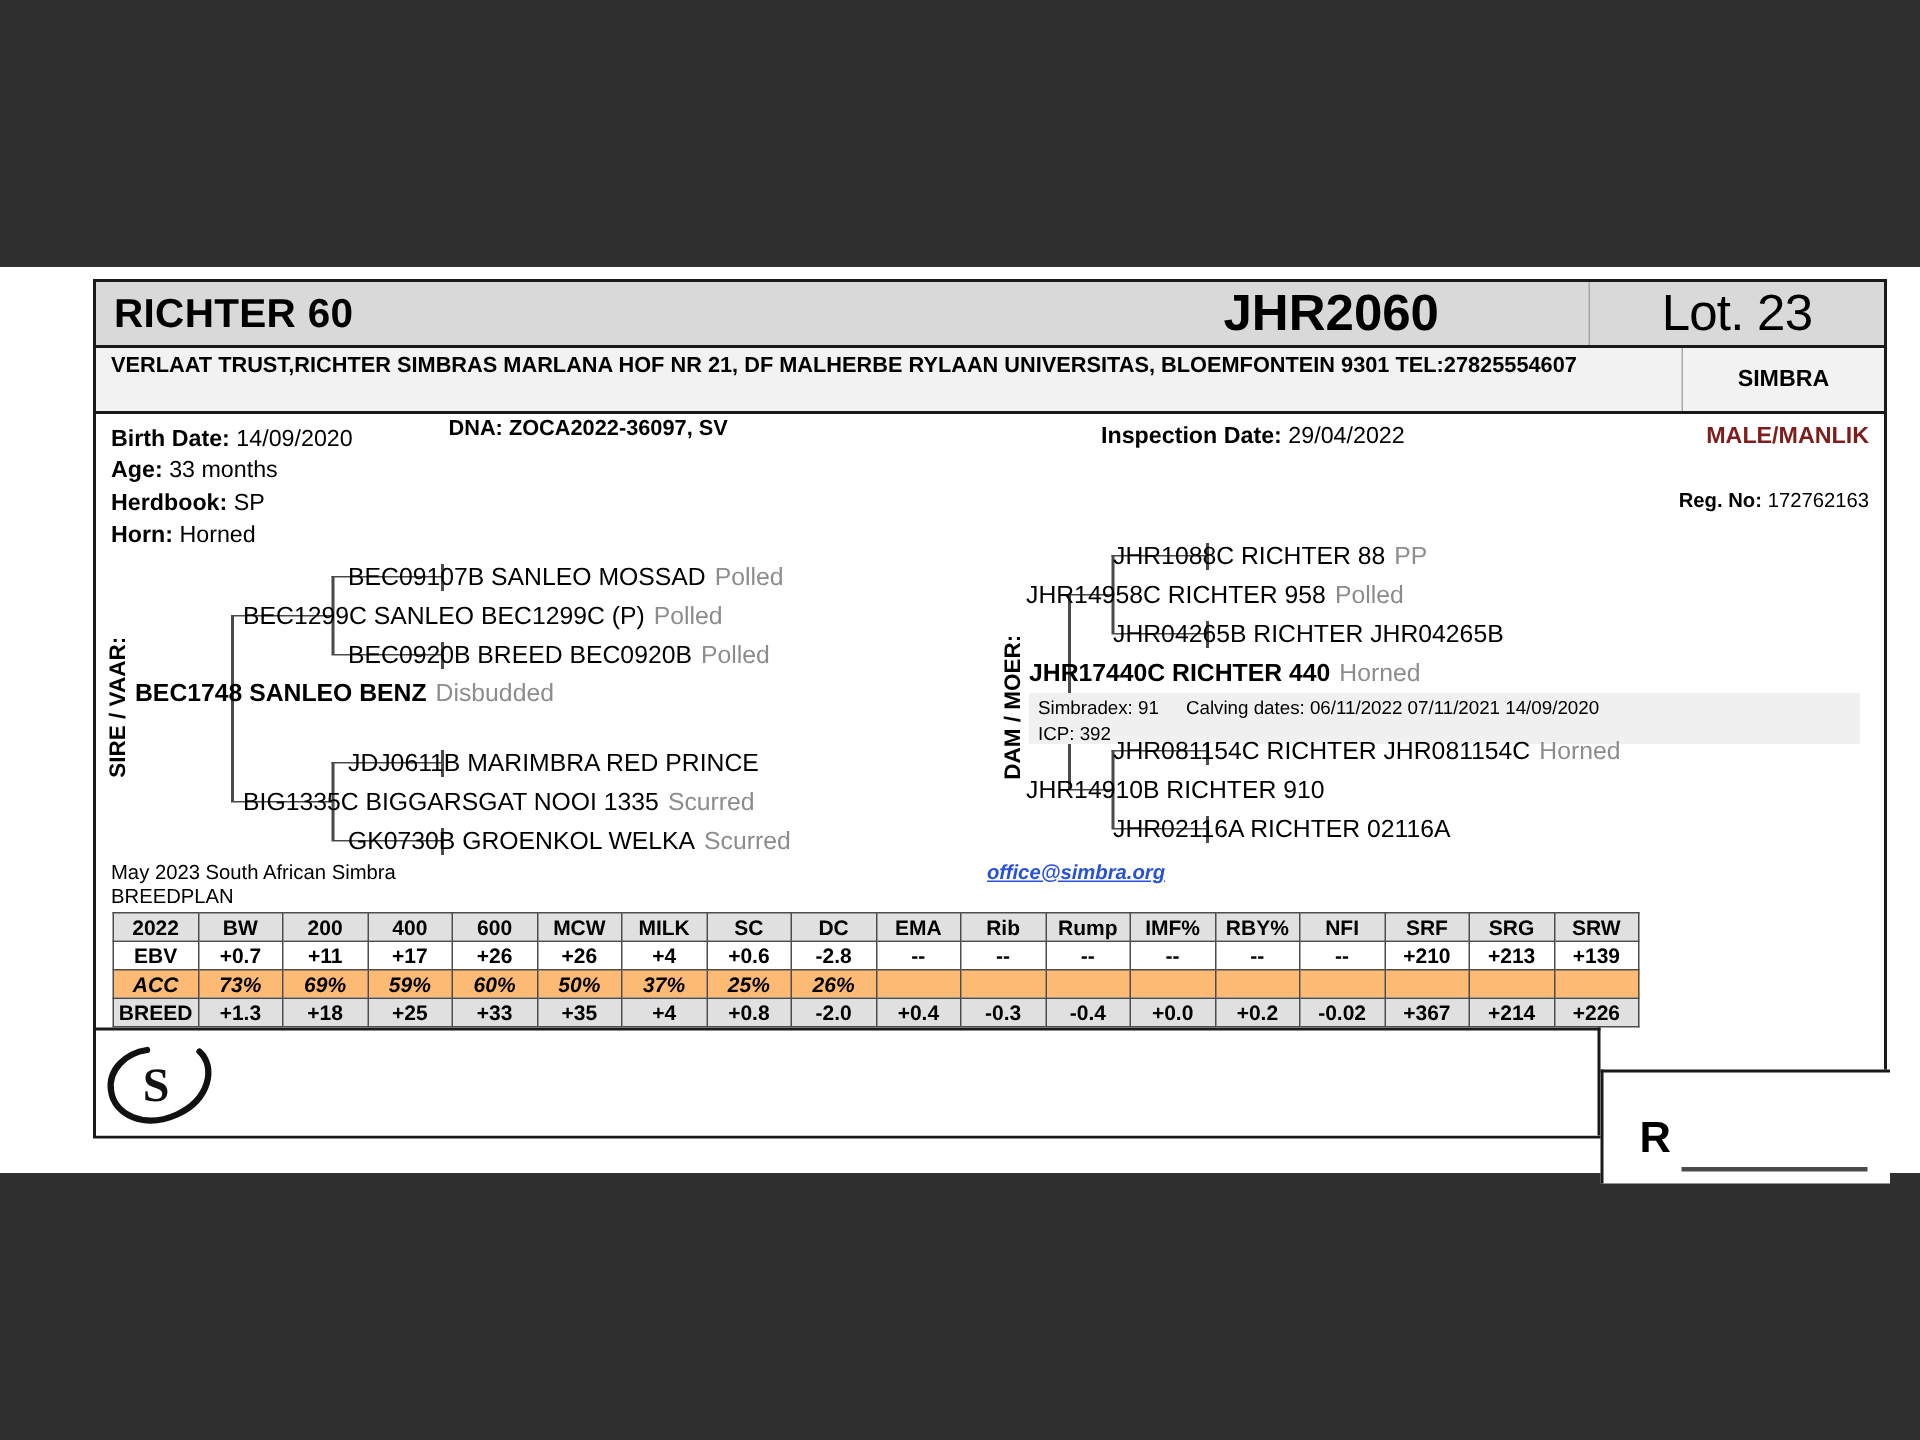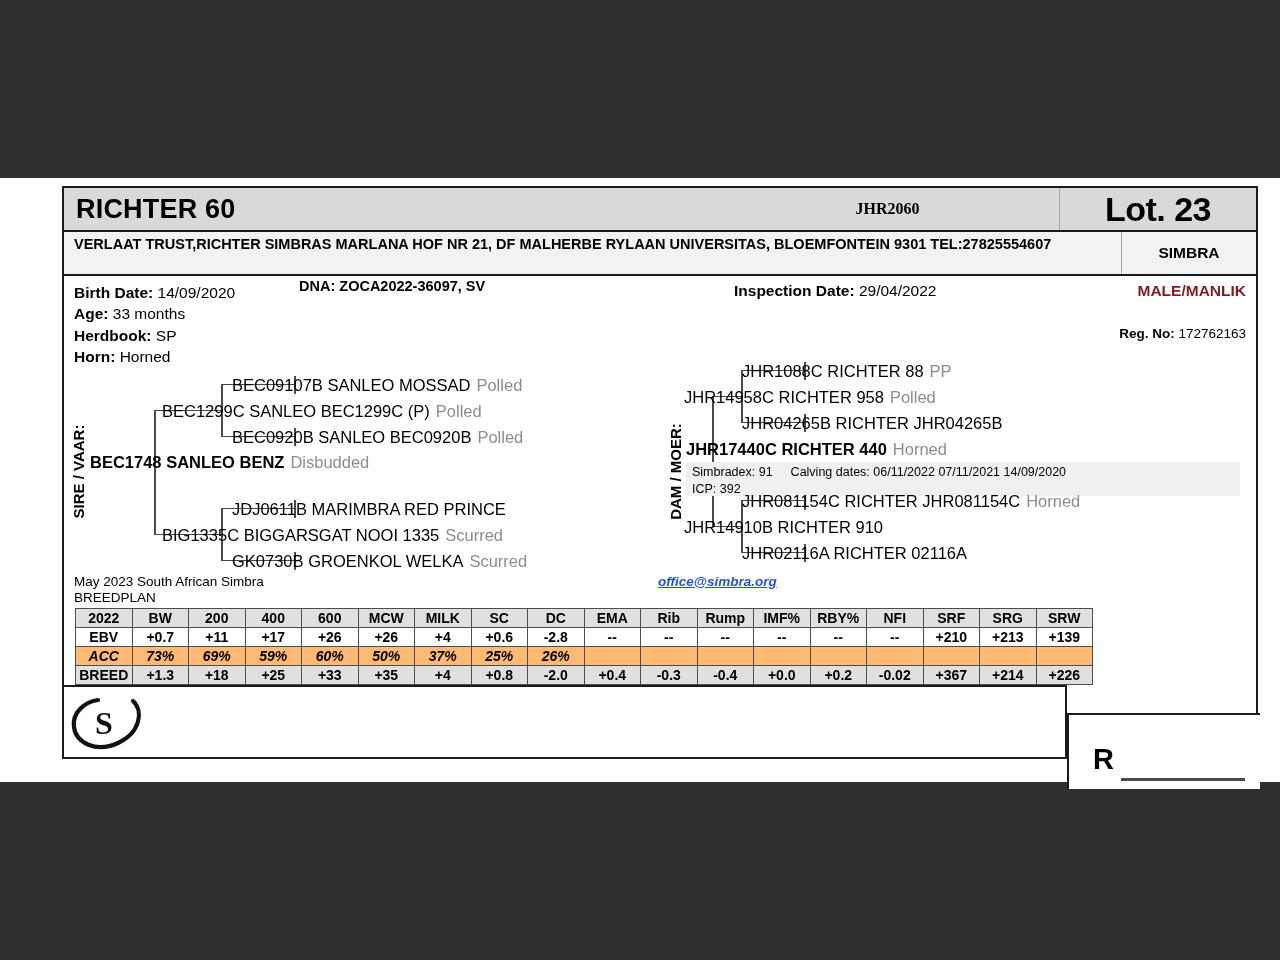--- a/index.html
+++ b/index.html
@@ -53,31 +53,30 @@
   }
   .hdr1 .name {
     flex: 0 0 660px;
     font-size: 27px; font-weight: bold;
     padding-left: 12px; color: #000;
     letter-spacing: .2px;
   }
   .hdr1 .regid {
     flex: 1 1 auto;
     text-align: center;
-    font-size: 16px; font-weight: bold; color:#000;
+    font-size: 34px; font-weight: bold; color:#000;
     border-right: 1px solid #a8a8a8;
     height: 100%;
     display: flex; align-items: center; justify-content: center;
     padding-right: 8px;
-    font-family: Liberation Serif, serif;
   }
   .hdr1 .lot {
     flex: 0 0 196px;
     text-align: center;
-    font-size: 34px; font-weight: bold; color:#000;
+    font-size: 34px; font-weight: normal; color:#000;
     letter-spacing: -0.5px;
   }
 
   
   .hdr2 {
     display: flex;
     background: #f2f2f2;
     border-bottom: 2px solid #1a1a1a;
     min-height: 44px;
   }
@@ -302,21 +301,21 @@
         <div class="pline v" style="left:230px; top:126px; height:18px;"></div>
         <div class="pline v" style="left:230px; top:178px; height:18px;"></div>
 
         <div class="pnode" style="left:168px; top:3px;">
           <span>BEC09107B SANLEO MOSSAD</span><span class="horn">Polled</span>
         </div>
         <div class="pnode" style="left:98px; top:29px;">
           <span>BEC1299C SANLEO BEC1299C (P)</span><span class="horn">Polled</span>
         </div>
         <div class="pnode" style="left:168px; top:55px;">
-          <span>BEC0920B SANLEO BEC0920B</span><span class="horn">Polled</span>
+          <span>BEC0920B BREED BEC0920B</span><span class="horn">Polled</span>
         </div>
         <div class="pnode bold" style="left:26px; top:80px;">
           <span>BEC1748 SANLEO BENZ</span><span class="horn">Disbudded</span>
         </div>
         <div class="pnode" style="left:168px; top:127px;">
           <span>JDJ0611B MARIMBRA RED PRINCE</span><span class="horn"></span>
         </div>
         <div class="pnode" style="left:98px; top:153px;">
           <span>BIG1335C BIGGARSGAT NOOI 1335</span><span class="horn">Scurred</span>
         </div>

